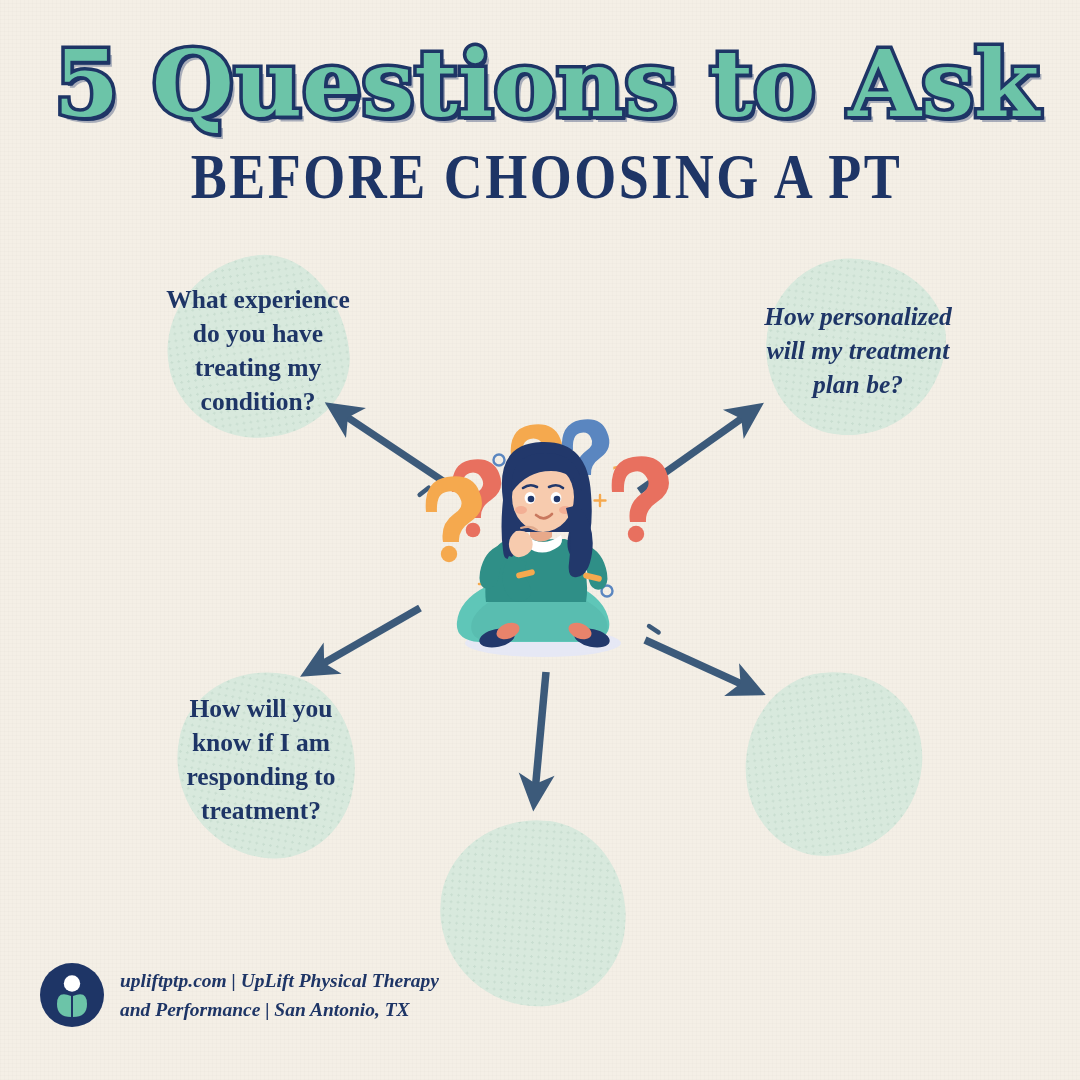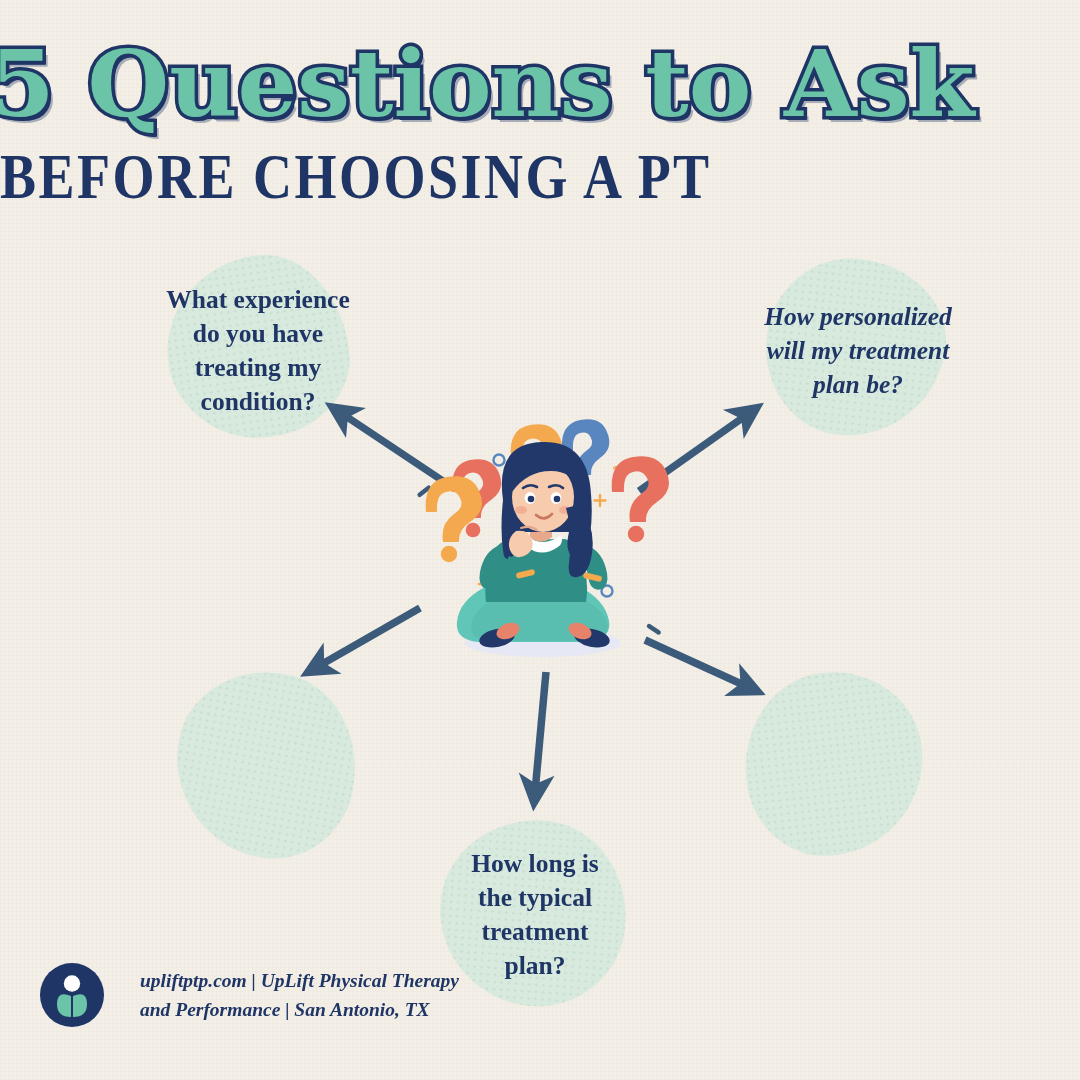--- a/index.html
+++ b/index.html
@@ -26,22 +26,23 @@
       repeating-linear-gradient(90deg, rgba(0,0,0,0.012) 0 1px, transparent 1px 4px);
     z-index: 1;
   }
 
   
   .title-wrap {
     position: absolute;
     top: 38px;
     left: 0;
     width: 1043px;
-    text-align: left;
+    text-align: center;
     z-index: 3;
+    padding-left: 25px;
   }
   .title-main {
     font-family: "DejaVu Serif", serif;
     font-weight: bold;
     font-size: 92px;
     line-height: 1.02;
     letter-spacing: 0px;
     color: #6cc4a8;
     -webkit-text-stroke: 7px #1e3566;
     paint-order: stroke fill;
@@ -104,21 +105,21 @@
     z-index: 3;
   }
 
   
   .footer {
     position: absolute;
     left: 40px;
     bottom: 53px;
     display: flex;
     align-items: center;
-    gap: 36px;
+    gap: 16px;
     z-index: 5;
   }
   .footer-text {
     font-family: "Liberation Serif", serif;
     font-style: italic;
     font-weight: bold;
     font-size: 19.5px;
     line-height: 1.5;
     color: #1e3566;
     white-space: pre-line;
@@ -238,24 +239,24 @@
     </g>
   </svg>
 
   <div class="blob-label lbl-1">What experience
 do you have
 treating my
 condition?</div>
   <div class="blob-label lbl-2">How personalized
 will my treatment
 plan be?</div>
-  <div class="blob-label lbl-5">How long is
-the typical
-treatment
-plan?</div>
+  <div class="blob-label lbl-3">How will you
+know if I am
+responding to
+treatment?</div>
 
   <div class="footer">
     <svg width="64" height="64" viewBox="0 0 64 64">
       <circle cx="32" cy="32" r="32" fill="#1e3566"></circle>
       <circle cx="32" cy="20.5" r="8.2" fill="#ffffff"></circle>
       <path d="M31 33 q-14 -6 -14 8 q0 13 14 13 z" fill="#6cc4a8"></path>
       <path d="M33 33 q14 -6 14 8 q0 13 -14 13 z" fill="#6cc4a8"></path>
     </svg>
     <div class="footer-text">upliftptp.com | UpLift Physical Therapy
 and Performance | San Antonio, TX</div>

